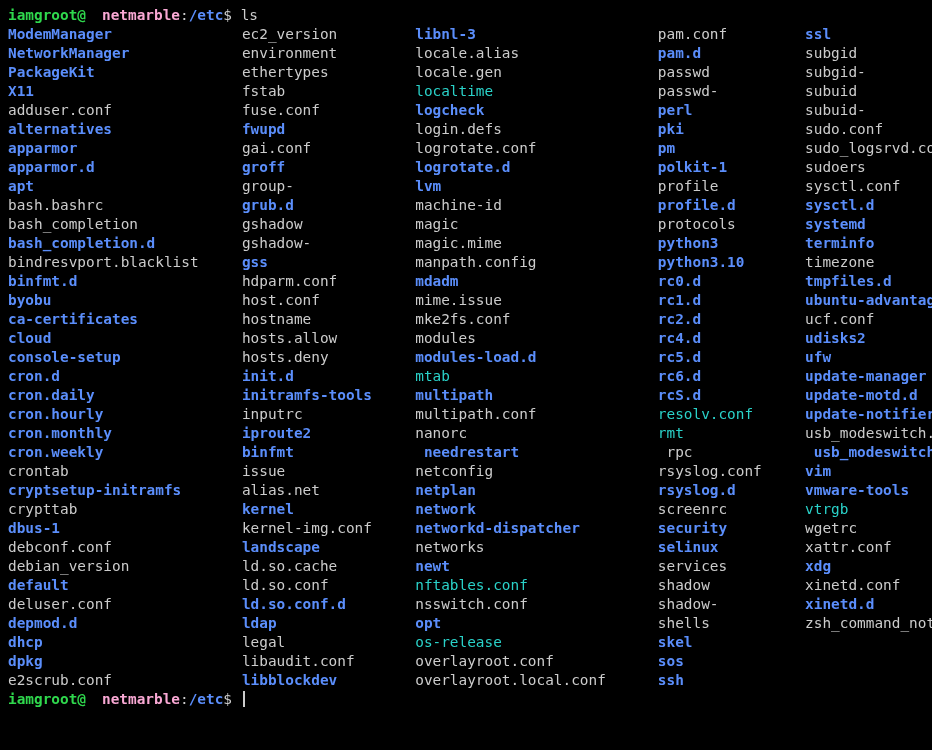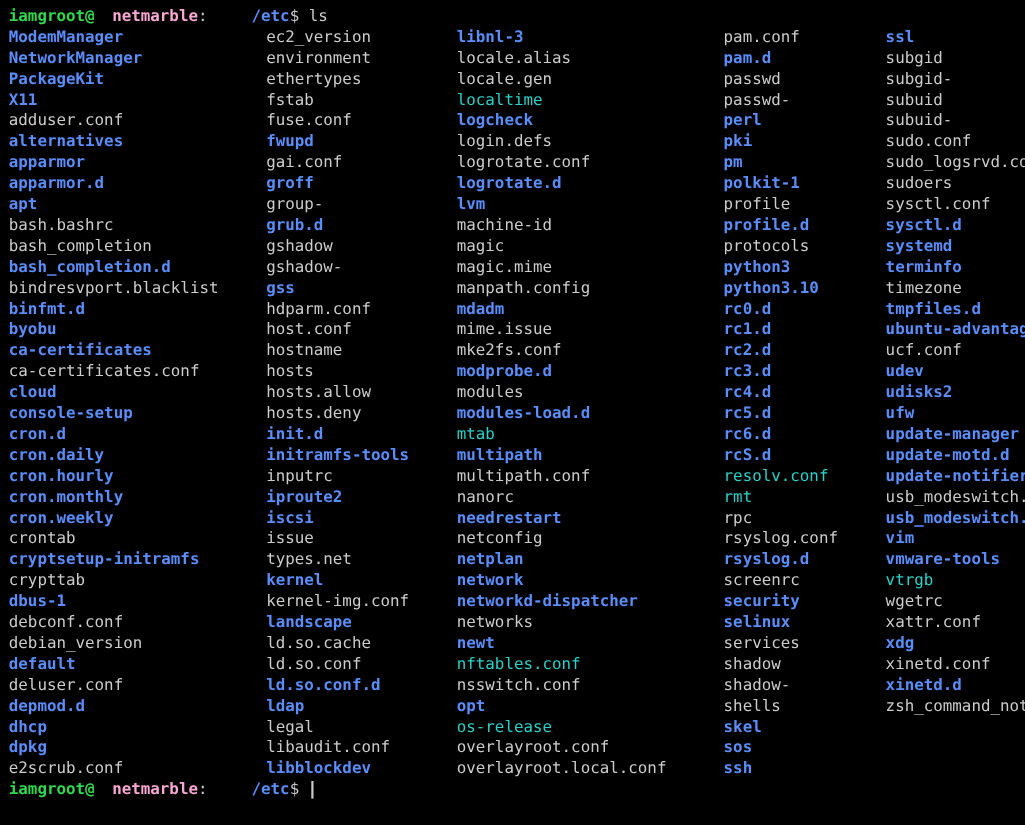--- a/index.html
+++ b/index.html
@@ -22,21 +22,21 @@
   .cell {
     display: inline-block;
     min-width: 1px;
     white-space: pre;
   }
   .n  { color: #cccccc; }            
   .d  { color: #5b8efb; font-weight: bold; }   
   .l  { color: #2ad2c9; font-weight: normal; }   
   .user { color: #2fd84d; font-weight: bold; margin-top: 30px; }
   .host { color: #f9a8d4; font-weight: bold; padding-left: 16px; }
-  .path { color: #5b8efb; font-weight: bold; margin-left: 40px; }
+  .path { color: #5b8efb; font-weight: bold; }
   .dollar { color: #cccccc; }
   .cursor {
     display: inline-block;
     width: 2px;
     height: 16px;
     background: #cccccc;
     vertical-align: text-bottom;
     margin-left: 2px;
   }
 </style>
@@ -59,30 +59,29 @@
       <div class="row"><span class="cell d">apparmor                   </span><span class="cell n">gai.conf            </span><span class="cell n">logrotate.conf              </span><span class="cell d">pm               </span><span class="cell n">sudo_logsrvd.conf</span></div>
       <div class="row"><span class="cell d">apparmor.d                 </span><span class="cell d">groff               </span><span class="cell d">logrotate.d                 </span><span class="cell d">polkit-1         </span><span class="cell n">sudoers</span></div>
       <div class="row"><span class="cell d">apt                        </span><span class="cell n">group-              </span><span class="cell d">lvm                         </span><span class="cell n">profile          </span><span class="cell n">sysctl.conf</span></div>
       <div class="row"><span class="cell n">bash.bashrc                </span><span class="cell d">grub.d              </span><span class="cell n">machine-id                  </span><span class="cell d">profile.d        </span><span class="cell d">sysctl.d</span></div>
       <div class="row"><span class="cell n">bash_completion            </span><span class="cell n">gshadow             </span><span class="cell n">magic                       </span><span class="cell n">protocols        </span><span class="cell d">systemd</span></div>
       <div class="row"><span class="cell d">bash_completion.d          </span><span class="cell n">gshadow-            </span><span class="cell n">magic.mime                  </span><span class="cell d">python3          </span><span class="cell d">terminfo</span></div>
       <div class="row"><span class="cell n">bindresvport.blacklist     </span><span class="cell d">gss                 </span><span class="cell n">manpath.config              </span><span class="cell d">python3.10       </span><span class="cell n">timezone</span></div>
       <div class="row"><span class="cell d">binfmt.d                   </span><span class="cell n">hdparm.conf         </span><span class="cell d">mdadm                       </span><span class="cell d">rc0.d            </span><span class="cell d">tmpfiles.d</span></div>
       <div class="row"><span class="cell d">byobu                      </span><span class="cell n">host.conf           </span><span class="cell n">mime.issue                  </span><span class="cell d">rc1.d            </span><span class="cell d">ubuntu-advantage</span></div>
       <div class="row"><span class="cell d">ca-certificates            </span><span class="cell n">hostname            </span><span class="cell n">mke2fs.conf                 </span><span class="cell d">rc2.d            </span><span class="cell n">ucf.conf</span></div>
-      <div class="row"><span class="cell n">ca-certificates.conf       </span><span class="cell n">hosts               </span><span class="cell d">modprobe.d                  </span><span class="cell d">rc3.d            </span><span class="cell d">udev</span></div>
       <div class="row"><span class="cell d">cloud                      </span><span class="cell n">hosts.allow         </span><span class="cell n">modules                     </span><span class="cell d">rc4.d            </span><span class="cell d">udisks2</span></div>
       <div class="row"><span class="cell d">console-setup              </span><span class="cell n">hosts.deny          </span><span class="cell d">modules-load.d              </span><span class="cell d">rc5.d            </span><span class="cell d">ufw</span></div>
       <div class="row"><span class="cell d">cron.d                     </span><span class="cell d">init.d              </span><span class="cell l">mtab                        </span><span class="cell d">rc6.d            </span><span class="cell d">update-manager</span></div>
       <div class="row"><span class="cell d">cron.daily                 </span><span class="cell d">initramfs-tools     </span><span class="cell d">multipath                   </span><span class="cell d">rcS.d            </span><span class="cell d">update-motd.d</span></div>
       <div class="row"><span class="cell d">cron.hourly                </span><span class="cell n">inputrc             </span><span class="cell n">multipath.conf              </span><span class="cell l">resolv.conf      </span><span class="cell d">update-notifier</span></div>
       <div class="row"><span class="cell d">cron.monthly               </span><span class="cell d">iproute2            </span><span class="cell n">nanorc                      </span><span class="cell l">rmt              </span><span class="cell n">usb_modeswitch.conf</span></div>
-      <div class="row"><span class="cell d">cron.weekly                </span><span class="cell d">iscsi               </span><span class="cell d">needrestart                 </span><span class="cell n">rpc              </span><span class="cell d">usb_modeswitch.d</span></div>
+      <div class="row"><span class="cell d">cron.weekly                </span><span class="cell d">binfmt               </span><span class="cell d">needrestart                 </span><span class="cell n">rpc              </span><span class="cell d">usb_modeswitch.d</span></div>
       <div class="row"><span class="cell n">crontab                    </span><span class="cell n">issue               </span><span class="cell n">netconfig                   </span><span class="cell n">rsyslog.conf     </span><span class="cell d">vim</span></div>
-      <div class="row"><span class="cell d">cryptsetup-initramfs       </span><span class="cell n">types.net           </span><span class="cell d">netplan                     </span><span class="cell d">rsyslog.d        </span><span class="cell d">vmware-tools</span></div>
+      <div class="row"><span class="cell d">cryptsetup-initramfs       </span><span class="cell n">alias.net           </span><span class="cell d">netplan                     </span><span class="cell d">rsyslog.d        </span><span class="cell d">vmware-tools</span></div>
       <div class="row"><span class="cell n">crypttab                   </span><span class="cell d">kernel              </span><span class="cell d">network                     </span><span class="cell n">screenrc         </span><span class="cell l">vtrgb</span></div>
       <div class="row"><span class="cell d">dbus-1                     </span><span class="cell n">kernel-img.conf     </span><span class="cell d">networkd-dispatcher         </span><span class="cell d">security         </span><span class="cell n">wgetrc</span></div>
       <div class="row"><span class="cell n">debconf.conf               </span><span class="cell d">landscape           </span><span class="cell n">networks                    </span><span class="cell d">selinux          </span><span class="cell n">xattr.conf</span></div>
       <div class="row"><span class="cell n">debian_version             </span><span class="cell n">ld.so.cache         </span><span class="cell d">newt                        </span><span class="cell n">services         </span><span class="cell d">xdg</span></div>
       <div class="row"><span class="cell d">default                    </span><span class="cell n">ld.so.conf          </span><span class="cell l">nftables.conf               </span><span class="cell n">shadow           </span><span class="cell n">xinetd.conf</span></div>
       <div class="row"><span class="cell n">deluser.conf               </span><span class="cell d">ld.so.conf.d        </span><span class="cell n">nsswitch.conf               </span><span class="cell n">shadow-          </span><span class="cell d">xinetd.d</span></div>
       <div class="row"><span class="cell d">depmod.d                   </span><span class="cell d">ldap                </span><span class="cell d">opt                         </span><span class="cell n">shells           </span><span class="cell n">zsh_command_not_found</span></div>
       <div class="row"><span class="cell d">dhcp                       </span><span class="cell n">legal               </span><span class="cell l">os-release                  </span><span class="cell d">skel             </span><span class="cell n"></span></div>
       <div class="row"><span class="cell d">dpkg                       </span><span class="cell n">libaudit.conf       </span><span class="cell n">overlayroot.conf            </span><span class="cell d">sos              </span><span class="cell n"></span></div>
       <div class="row"><span class="cell n">e2scrub.conf               </span><span class="cell d">libblockdev         </span><span class="cell n">overlayroot.local.conf      </span><span class="cell d">ssh              </span><span class="cell n"></span></div>

